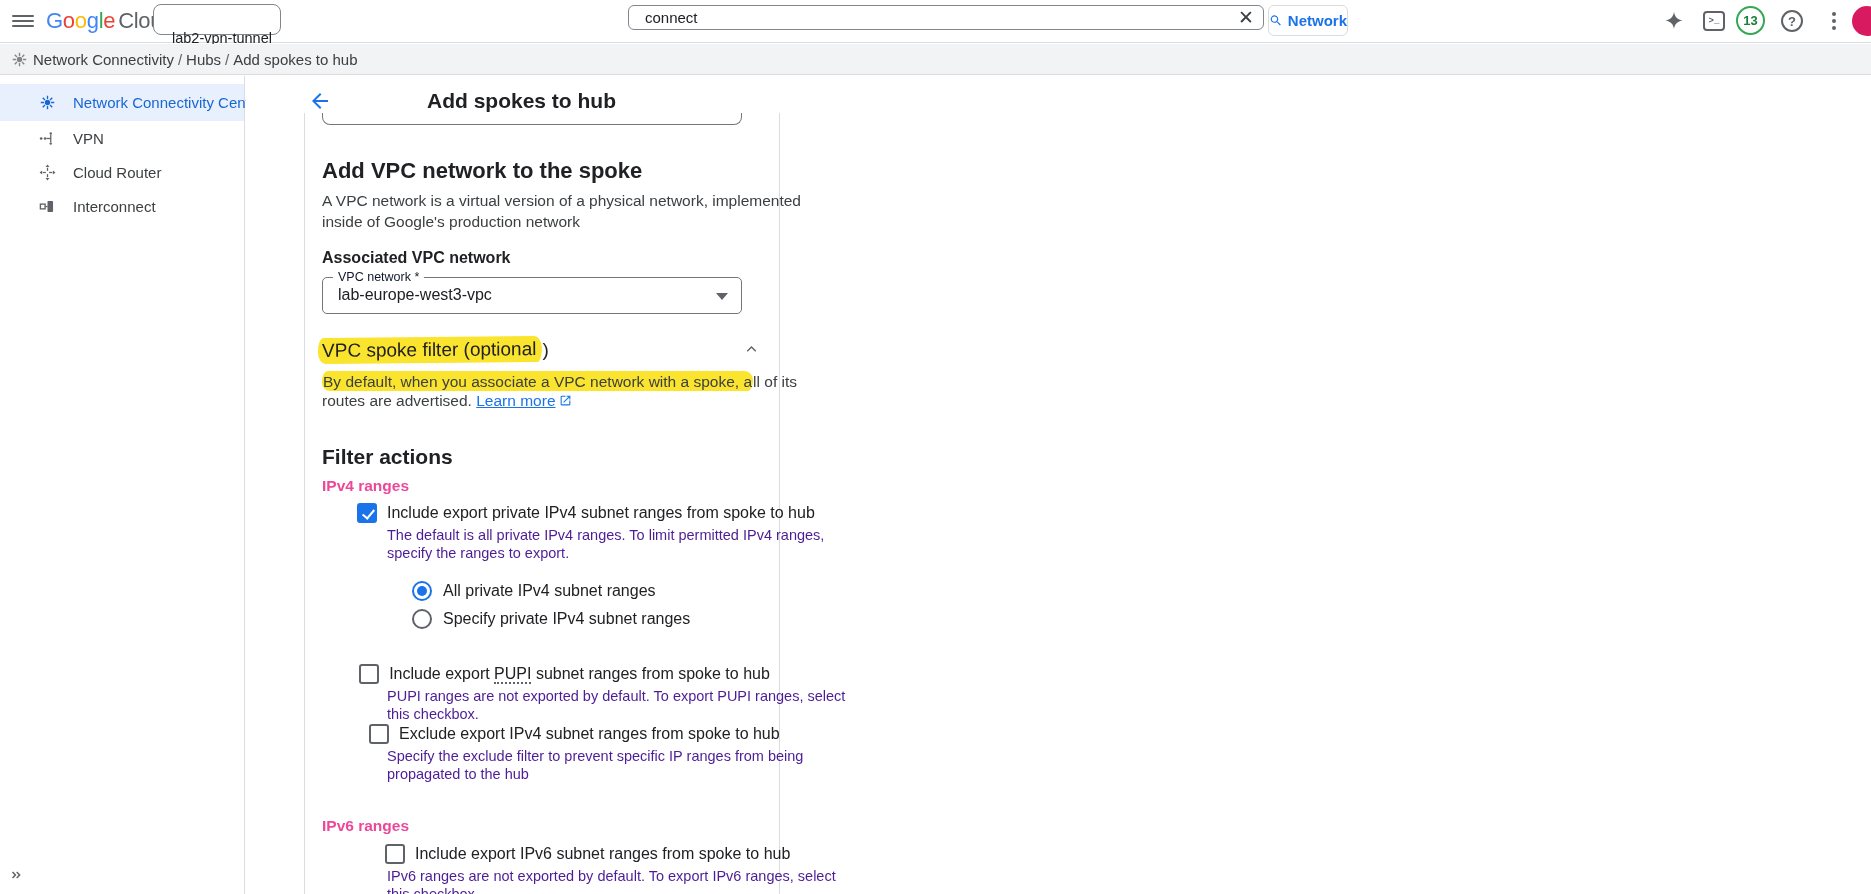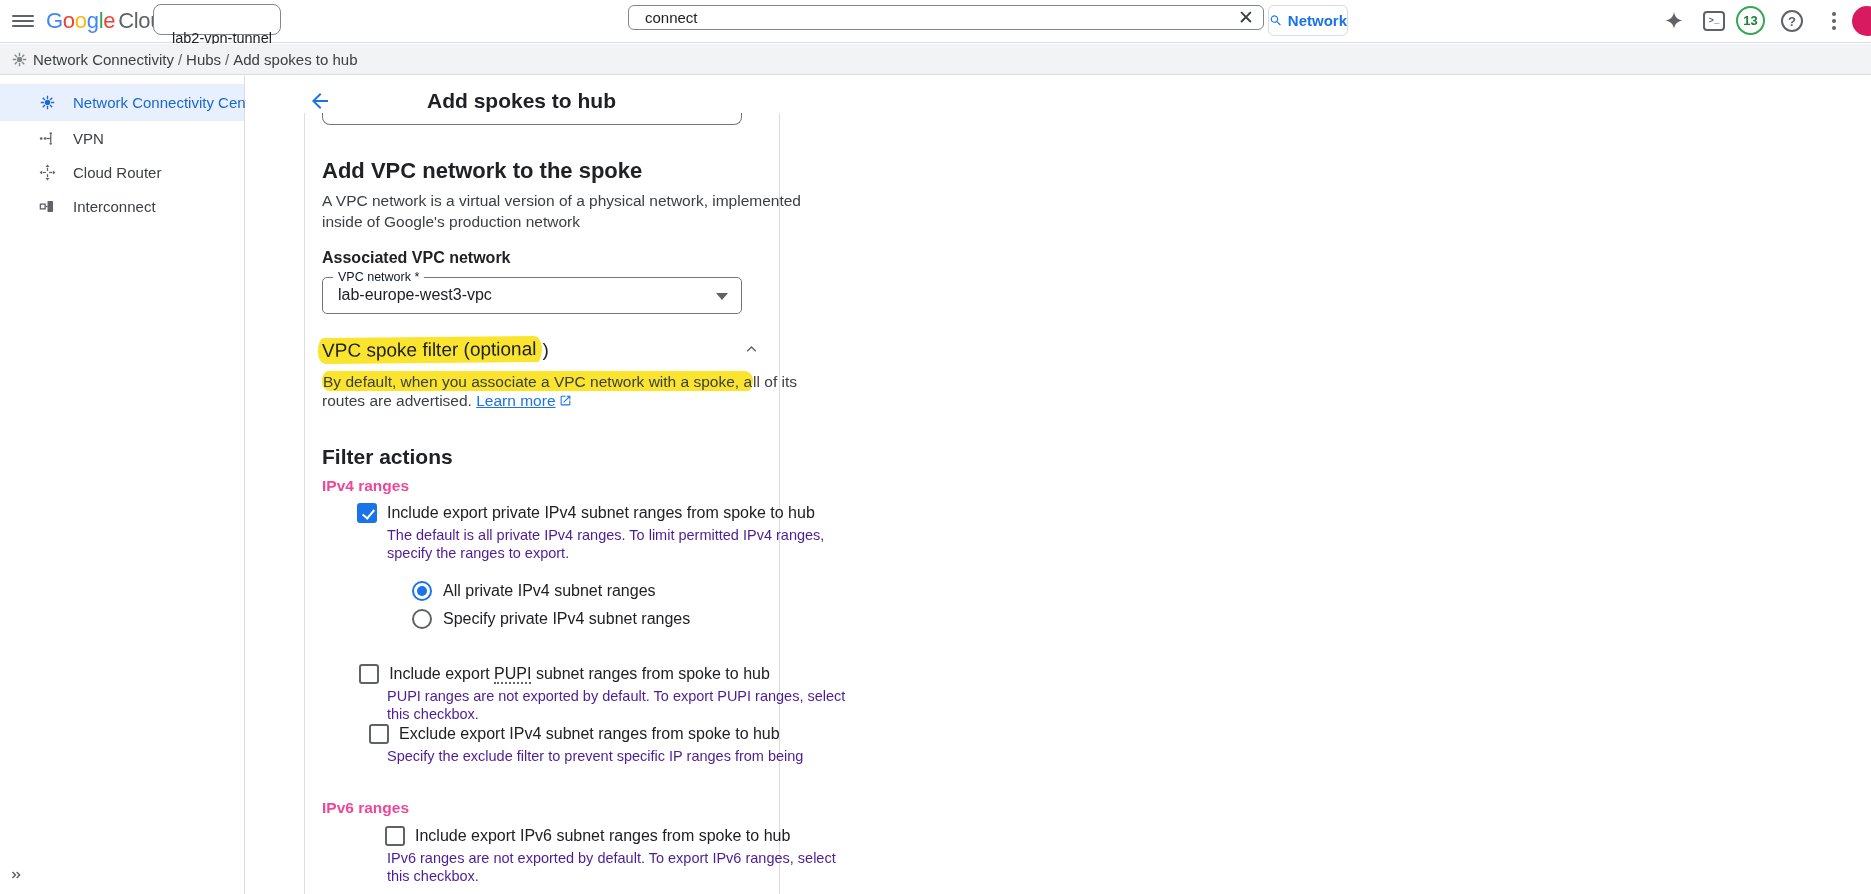--- a/index.html
+++ b/index.html
@@ -309,20 +309,21 @@
         <div>PUPI ranges are not exported by default. To export PUPI ranges, select</div>
         <div>this checkbox.</div>
       </div>
 
       <div class="cb-row mt1">
         <span class="cb"></span>
         <span class="cb-label">Exclude export IPv4 subnet ranges from spoke to hub</span>
       </div>
       <div class="helper">
         <div>Specify the exclude filter to prevent specific IP ranges from being</div>
+        <div>propagated to the hub</div>
       </div>
 
       <div class="grp-label mt21">IPv6 ranges</div>
 
       <div class="cb-row mt9">
         <span class="cb"></span>
         <span class="cb-label">Include export IPv6 subnet ranges from spoke to hub</span>
       </div>
       <div class="helper">
         <div>IPv6 ranges are not exported by default. To export IPv6 ranges, select</div>

